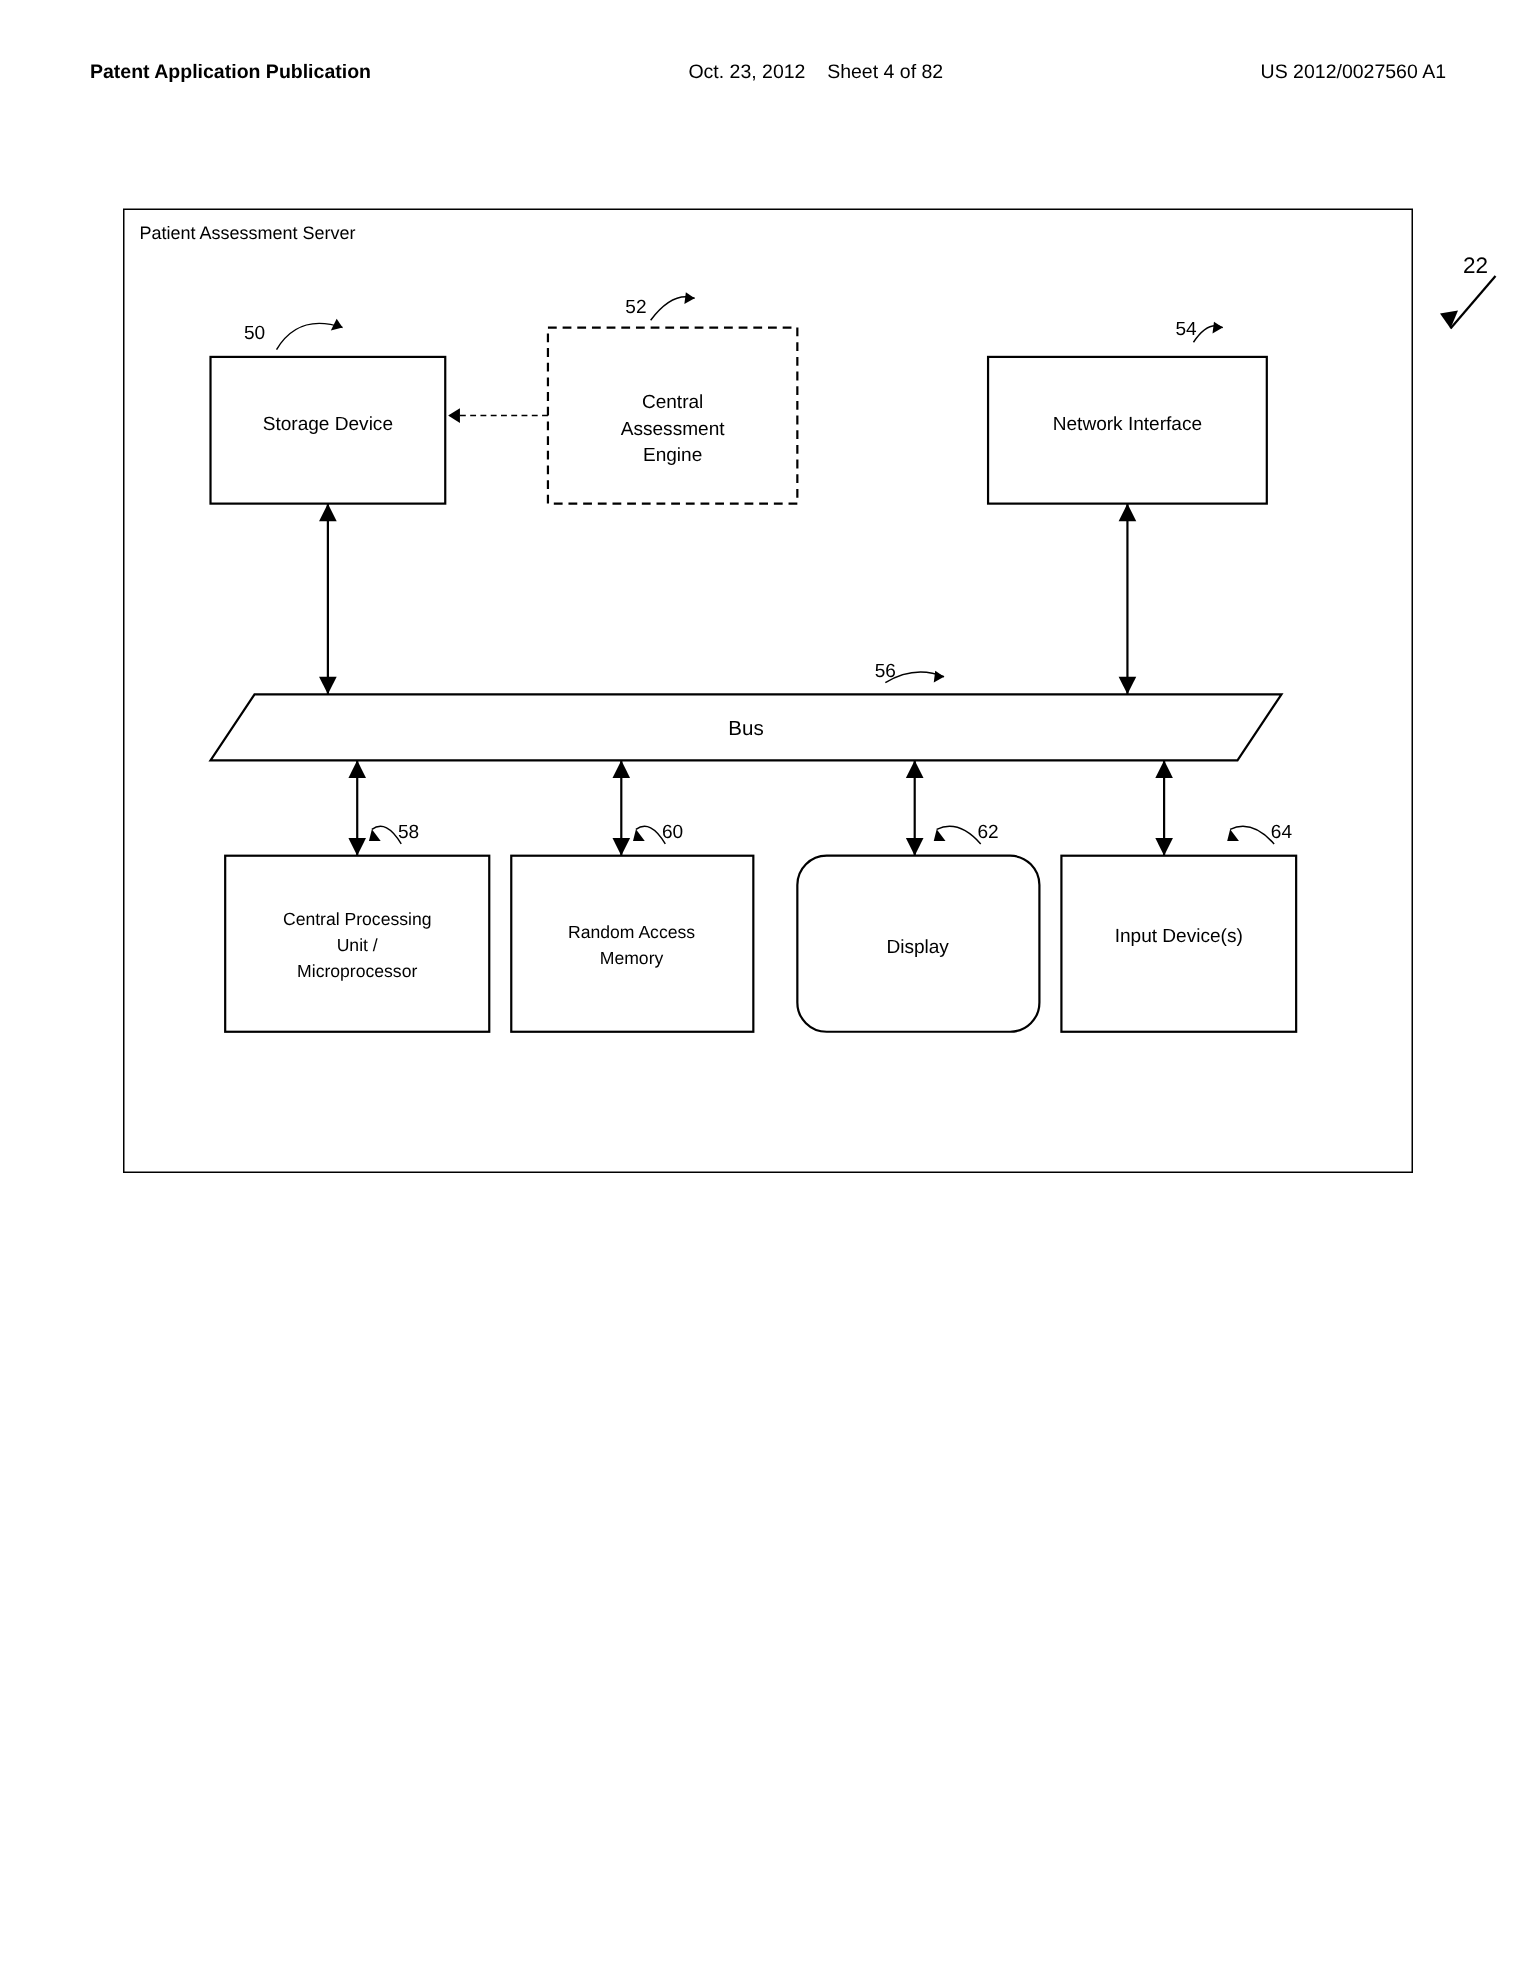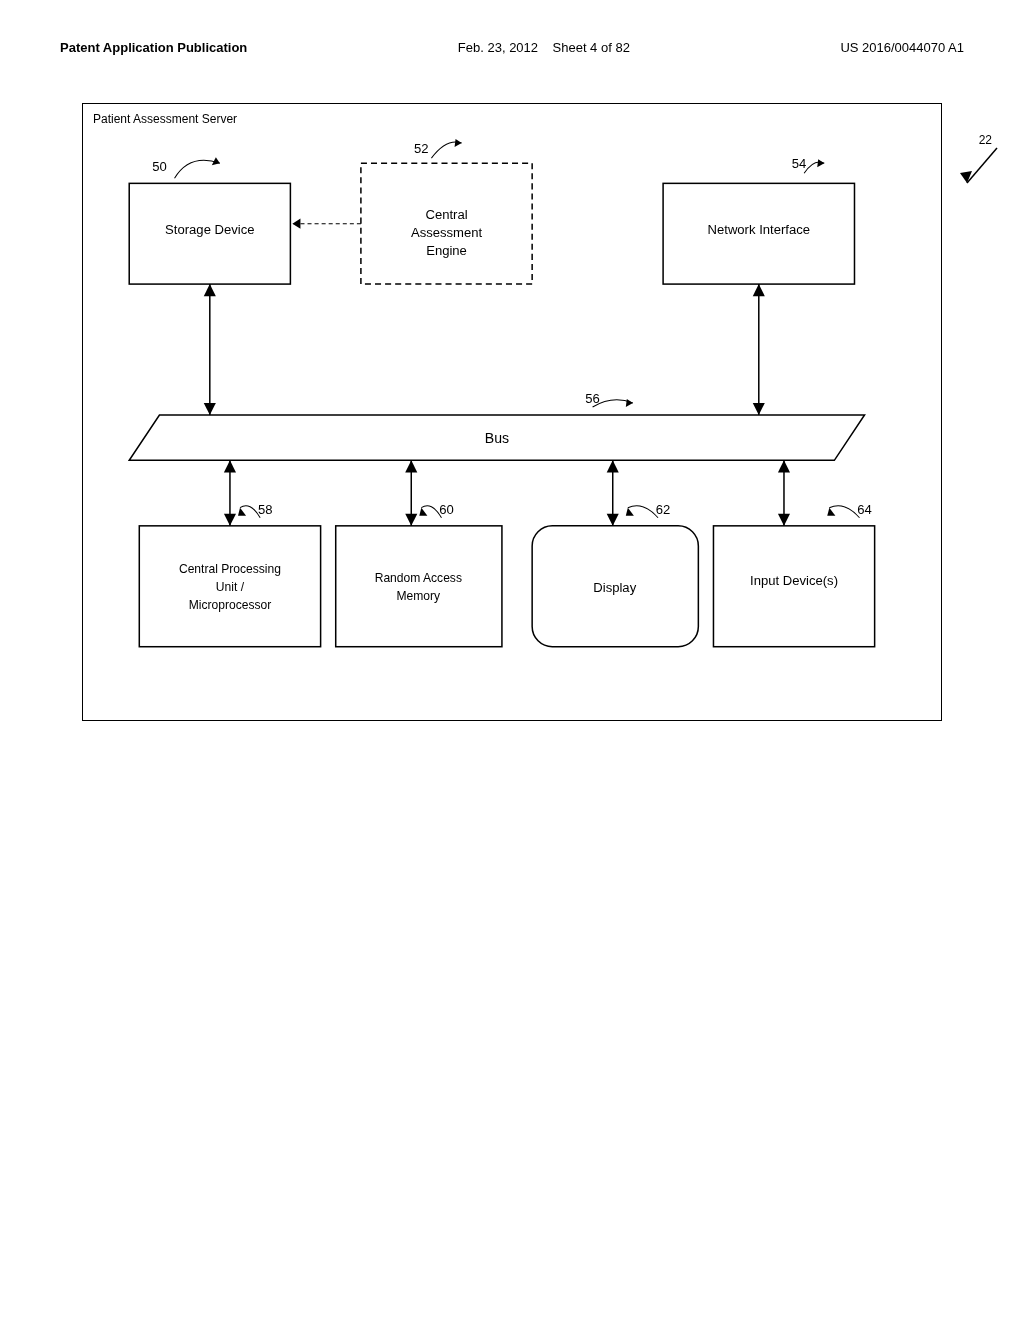--- a/index.html
+++ b/index.html
@@ -55,22 +55,22 @@
     .diagram-area {
       position: relative;
       width: 860px;
       margin: 0 auto;
     }
 
     
     .server-box {
       border: 1.5px solid #000;
       position: relative;
-      padding: 16px;
-      margin-top: 48px;
+      padding: 28px;
+      margin-top: 84px;
       min-height: 600px;
       background: #fff;
     }
 
     .server-label {
       position: absolute;
       top: 8px;
       left: 10px;
       font-size: 12px;
       color: #000;
@@ -87,30 +87,30 @@
     }
   </style>
 </head>
 <body>
 
 <div class="page">
 
   <div class="header">
     <div class="header-left">Patent Application Publication</div>
     <div class="header-center">
-      <span>Feb. 23, 2012</span>&nbsp;&nbsp;&nbsp;
+      <span>Oct. 23, 2012</span>&nbsp;&nbsp;&nbsp;
       <span>Sheet 4 of 82</span>
     </div>
-    <div class="header-right">US 2016/0044070 A1</div>
+    <div class="header-right">US 2012/0027560 A1</div>
   </div>
 
 
   <div class="diagram-area">
 
-    <div style="position: absolute; right: -50px; top: 30px; font-size: 12px;">
+    <div style="position: absolute; right: -50px; top: 30px; font-size: 15px;">
       22
     </div>
 
     <svg style="position:absolute; right:-70px; top:40px; width:60px; height:50px;">
       <line x1="45" y1="5" x2="15" y2="40" stroke="#000" stroke-width="1.5"></line>
       <polygon points="15,40 20,28 8,30" fill="#000"></polygon>
     </svg>
 
     <div class="server-box">
       <span class="server-label">Patient Assessment Server</span>

